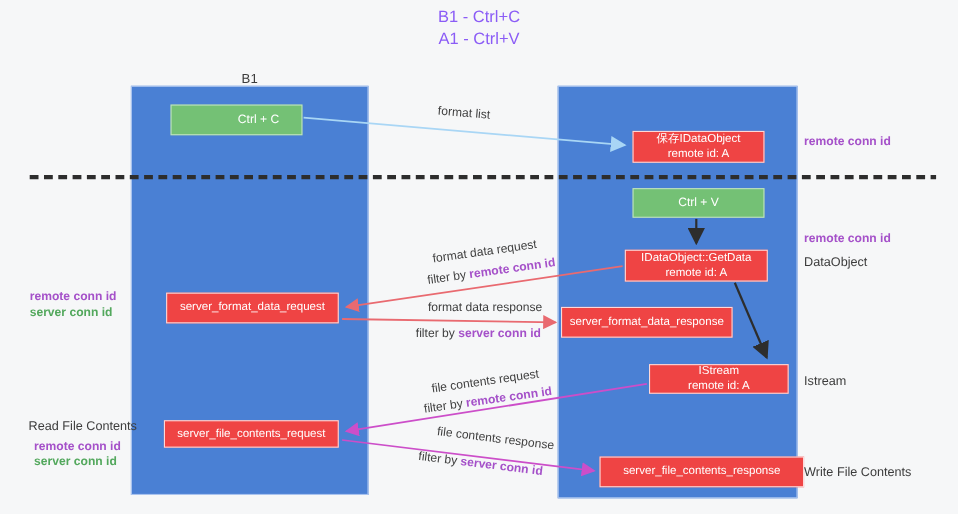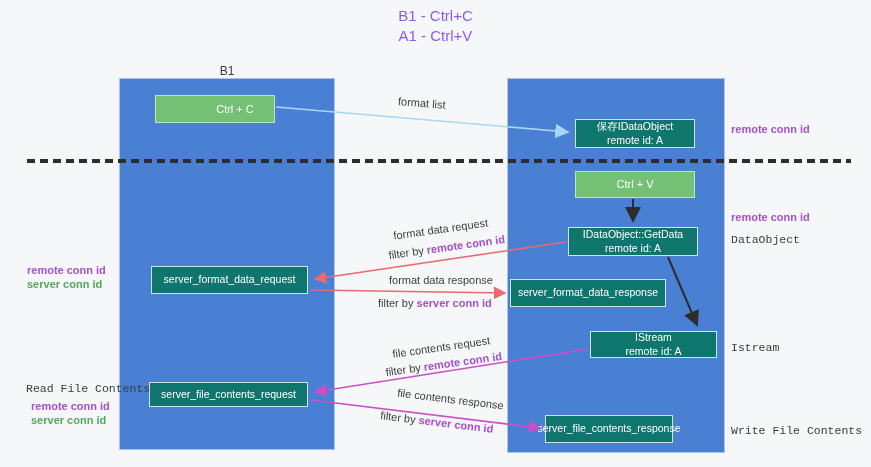--- a/index.html
+++ b/index.html
@@ -14,29 +14,29 @@
   .col-header.right{left:507px;top:50px;width:218px;}
 
   .column{position:absolute;background:#4a80d4;border:1px solid #a9c3ee;box-sizing:border-box;}
   .column.left{left:119px;top:78px;width:216px;height:372px;}
   .column.right{left:507px;top:78px;width:218px;height:375px;}
 
   .node{position:absolute;display:flex;flex-direction:column;align-items:center;
         justify-content:center;color:#fff;text-align:center;line-height:1.3;
         box-sizing:border-box;white-space:nowrap;z-index:3;}
   .node.green{background:#74c175;border:1px solid rgba(255,255,255,0.55);font-size:11px;}
-  .node.orange{background:#0f766e;border:1px solid rgba(255,255,255,0.8);font-size:10.5px;}
+  .node.orange{background:#ef4444;border:1px solid rgba(255,255,255,0.8);font-size:10.5px;}
 
   svg.overlay{position:absolute;left:0;top:0;z-index:4;pointer-events:none;}
 
   .elabel{position:absolute;font-size:11px;color:#3f3f3f;white-space:nowrap;z-index:5;}
   .purple{color:#a551c9;font-weight:bold;}
   .greenlbl{color:#53a85d;font-weight:bold;}
   .side{position:absolute;font-size:11px;white-space:nowrap;z-index:5;}
-  .side.plain{color:#3c3c3c;font-size:11.5px;font-family:Liberation Mono, monospace;}
+  .side.plain{color:#3c3c3c;font-size:11.5px;}
   .rot-neg{transform:rotate(-8deg);}
   .rot-pos{transform:rotate(7deg);}
   .rot-blue{transform:rotate(4.5deg);}
 </style>
 </head>
 <body>
 
 <div id="stage">
 
   <div class="title">
@@ -80,21 +80,21 @@
 
   <div class="node orange" style="left:590px;top:331px;width:127px;height:27px;">
     <div>IStream</div>
     <div>remote id: A</div>
   </div>
 
   <div class="node orange" style="left:149px;top:382px;width:159px;height:25px;">
     <div>server_file_contents_request</div>
   </div>
 
-  <div class="node orange" style="left:545px;top:415px;width:128px;height:28px;">
+  <div class="node orange" style="left:545px;top:415px;width:186px;height:28px;">
     <div>server_file_contents_response</div>
   </div>
 
   <svg class="overlay" width="871" height="467" viewBox="0 0 871 467">
     <defs>
       <marker id="mBlue" markerWidth="9" markerHeight="9" refX="8" refY="4.5" orient="auto">
         <path d="M0,0 L9,4.5 L0,9 z" fill="#a9d6f5"></path>
       </marker>
       <marker id="mBlack" markerWidth="8" markerHeight="8" refX="7" refY="4" orient="auto">
         <path d="M0,0 L8,4 L0,8 z" fill="#2d2d2d"></path>

